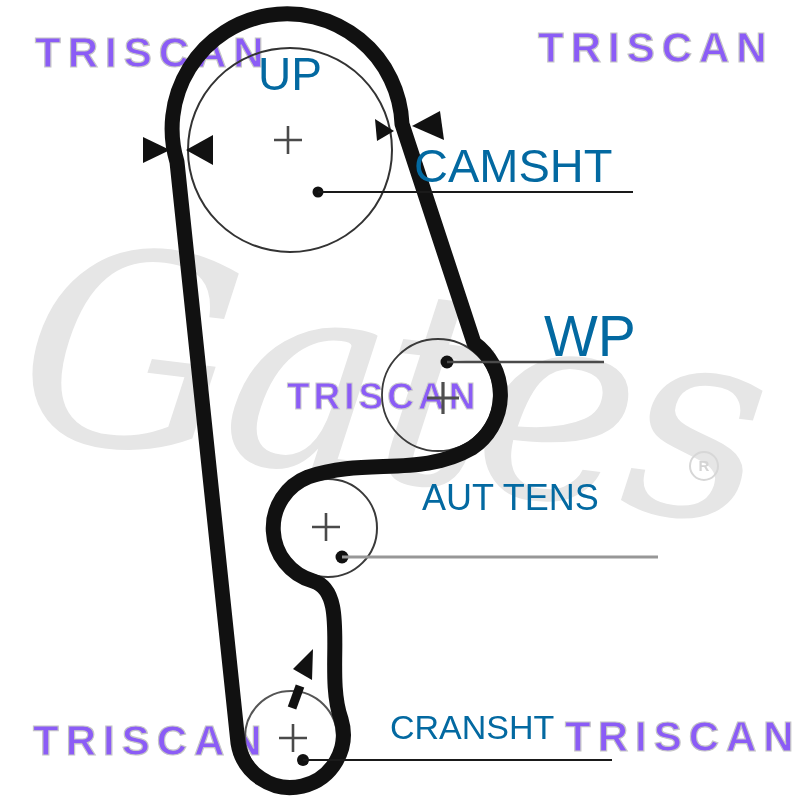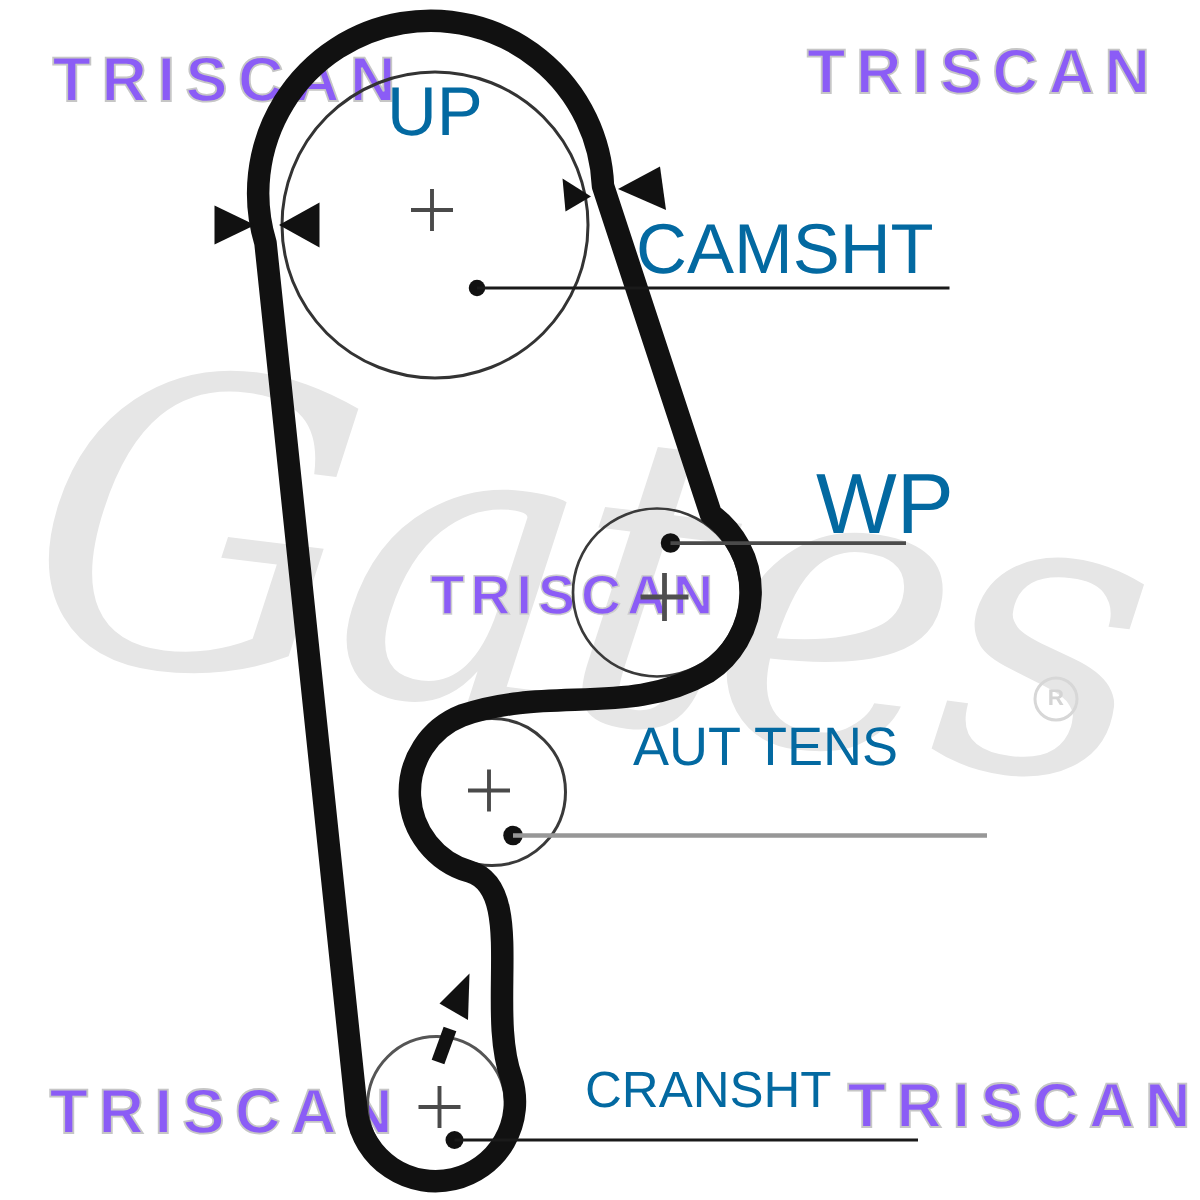--- a/index.html
+++ b/index.html
@@ -39,21 +39,21 @@
     text-align:center;user-select:none;
   }
   
   svg.geom{position:absolute;left:0;top:0;z-index:2;}
   
   .lbl{
     position:absolute;z-index:3;color:#0369a1;white-space:nowrap;
     font-family:"Liberation Sans",sans-serif;line-height:1;
   }
   .lbl-up{left:258px;top:51px;font-size:46px;}
-  .lbl-camsht{left:424px;top:142px;font-size:47px;}
+  .lbl-camsht{left:414px;top:142px;font-size:47px;}
   .lbl-wp{left:544px;top:308px;font-size:57px;}
   .lbl-autens{left:422px;top:480px;font-size:36px;text-align:right;}
   .lbl-cransht{left:390px;top:710px;font-size:34px;}
 </style>
 </head>
 <body>
 
 <div class="stage">
 
   <div class="gates">Gates</div>

